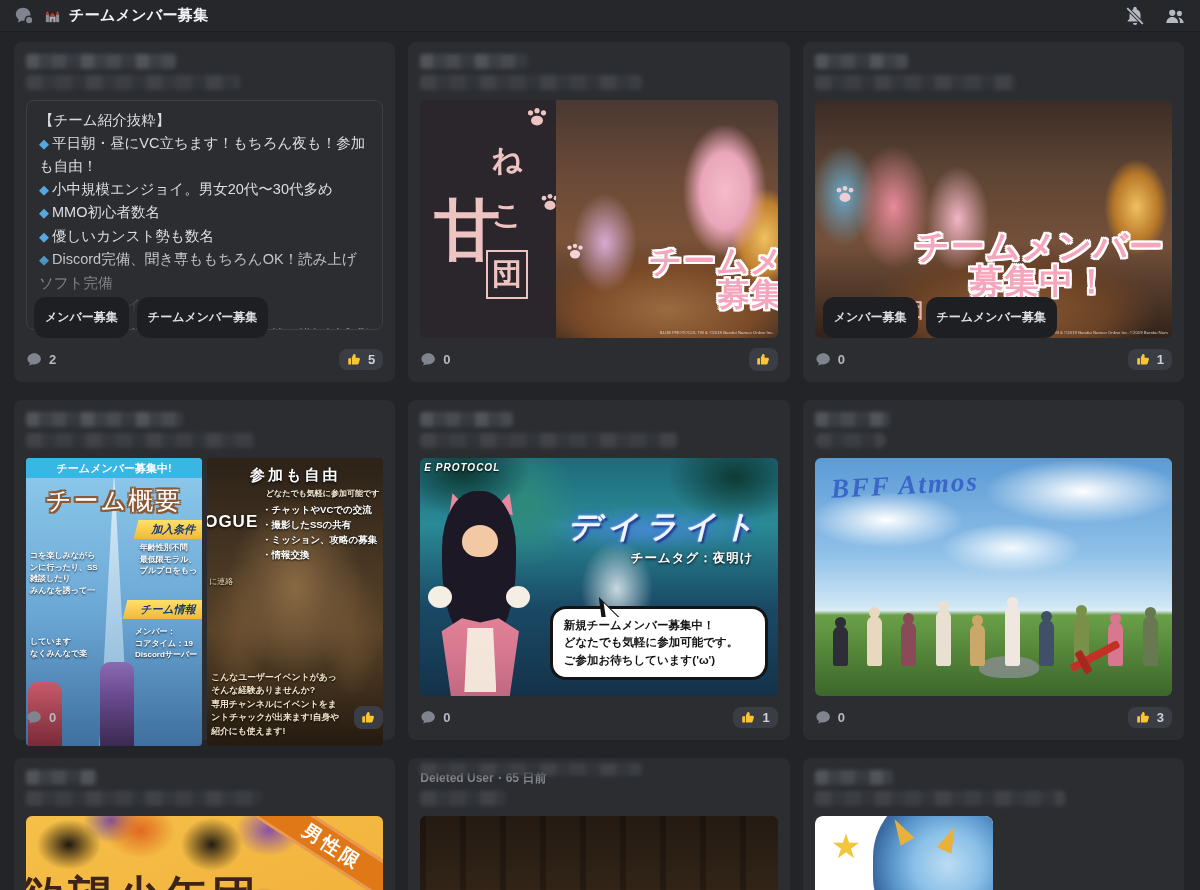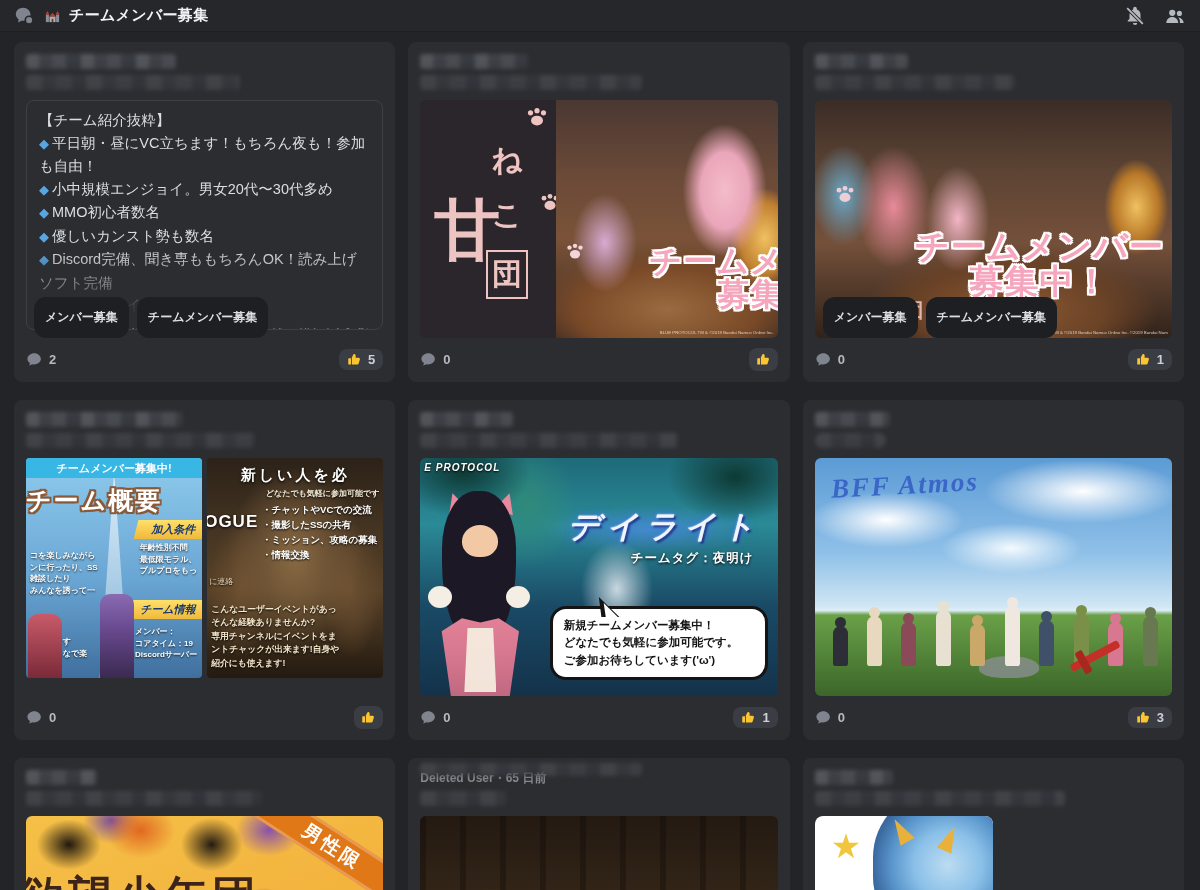--- a/index.html
+++ b/index.html
@@ -83,28 +83,28 @@
       radial-gradient(48px 80px at 40% 50%, #f2b6c6 0%, rgba(0,0,0,0) 66%),
       radial-gradient(46px 72px at 8% 40%, #6aa8c8 0%, rgba(0,0,0,0) 70%),
       radial-gradient(40px 60px at 90% 45%, #f0c060 0%, #b87828 55%, rgba(0,0,0,0) 80%),
       radial-gradient(160px 70px at 55% 88%, #8a5a34 0%, #6a4226 60%, rgba(0,0,0,0) 92%),
       linear-gradient(180deg,#3a2c26 0%,#5d4434 30%,#74503a 60%,#30221a 100%); }
   .c3-overlay { position:absolute; right:8px; bottom:38px; text-align:center; font-size:34px;margin-top:40px; }
   .c3-logo { position:absolute; left:48px; bottom:14px; color:#eec4c2; font-size:20px; font-weight:700;
              opacity:.9; }
 
   
-  .c4-wrap { display:flex; gap:5px; height:220px; }
+  .c4-wrap { display:flex; gap:5px; height:288px; }
   .c4-img { flex:1; border-radius:4px; overflow:hidden; position:relative; }
   .c4-left { background:linear-gradient(180deg,#8ecbec 0%,#6aa6d4 55%,#3f6f9e 100%); }
   .c4-left .spire { position:absolute; left:28%; top:14px; width:44%; height:100%;
       background:linear-gradient(180deg,#e8f4fc,#9cc4e0 70%); clip-path:polygon(50% 0,70% 100%,30% 100%); opacity:.9; }
   .c4-banner { position:absolute; top:0; left:0; right:0; height:20px; background:#38b6e4;
       color:#fff; font-size:11px; font-weight:800; display:flex; align-items:center; justify-content:center; }
-  .c4-title { position:absolute; top:26px; left:0; right:0; font-size:25px; font-weight:700;
+  .c4-title { position:absolute; top:26px; left:0; right:0; text-align:center; font-size:25px; font-weight:400;
       color:#fff; letter-spacing:2px;
       text-shadow:-2px 0 #8a5a38,2px 0 #8a5a38,0 -2px #8a5a38,0 2px #8a5a38,2px 2px #8a5a38,-2px -2px #8a5a38,2px -2px #8a5a38,-2px 2px #8a5a38; }
   .ribbon { position:absolute; background:linear-gradient(#ffe06a,#f0b93a); color:#1a3a6e;
       font-size:11px; font-weight:800; padding:2px 12px 2px 16px; transform:skewX(-14deg); white-space:nowrap; }
   .c4-smalltext { position:absolute; color:#fff; font-size:8px; line-height:11.5px; font-weight:600;
       text-shadow:0 1px 2px rgba(0,0,0,.85); }
   .c4-figure { position:absolute; bottom:0; width:34px; height:84px; border-radius:10px 10px 0 0;
       background:linear-gradient(180deg,#8a6ab0 0%,#6a4a90 40%,#3a2a50 100%); }
   .c4-right { background:
       radial-gradient(90px 120px at 50% 45%, #8a6a44 0%, rgba(0,0,0,0) 75%),
@@ -438,21 +438,21 @@
         <div class="c4-smalltext" style="right:5px;top:84px;white-space:pre-line">年齢性別不問
 最低限モラル、
 ブルプロをもっ</div>
         <div class="c4-smalltext" style="right:5px;top:168px;white-space:pre-line">メンバー：
 コアタイム：19
 Discordサーバー</div>
         <div class="c4-figure" style="left:42%"></div>
         <div class="c4-figure" style="left:2px;height:64px;background:linear-gradient(180deg,#c85a6a,#7a2a38)"></div>
       </div>
       <div class="c4-img c4-right">
-        <div class="c4r-title">新しい人を必</div>
+        <div class="c4r-title">参加も自由</div>
         <div class="c4r-sub">どなたでも気軽に参加可能です</div>
         <div class="c4r-bullets">
           <div>・チャットやVCでの交流</div>
           <div>・撮影したSSの共有</div>
           <div>・ミッション、攻略の募集</div>
           <div>・情報交換</div>
         </div>
         <div class="c4r-side">OGUE</div>
         <div class="c4r-small">に連絡</div>
         <div class="c4r-par">

